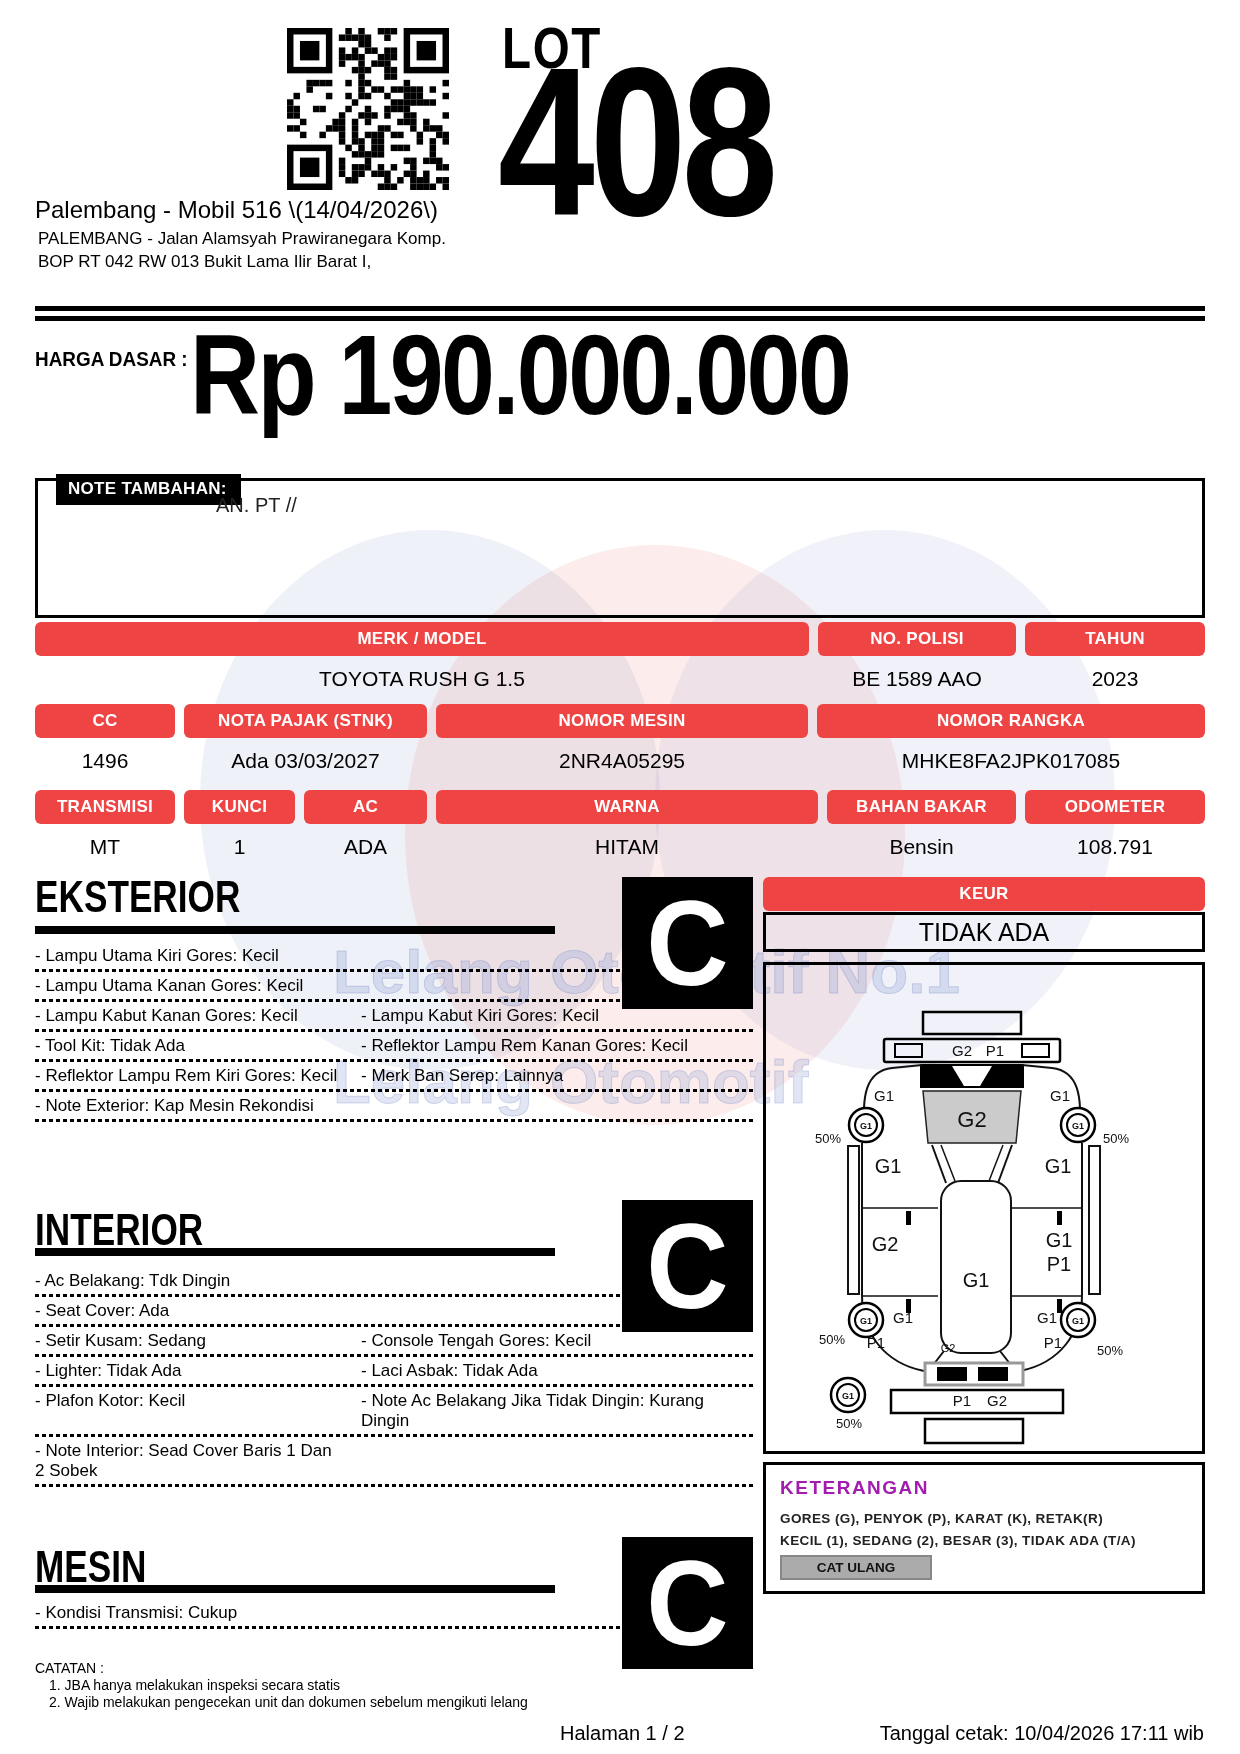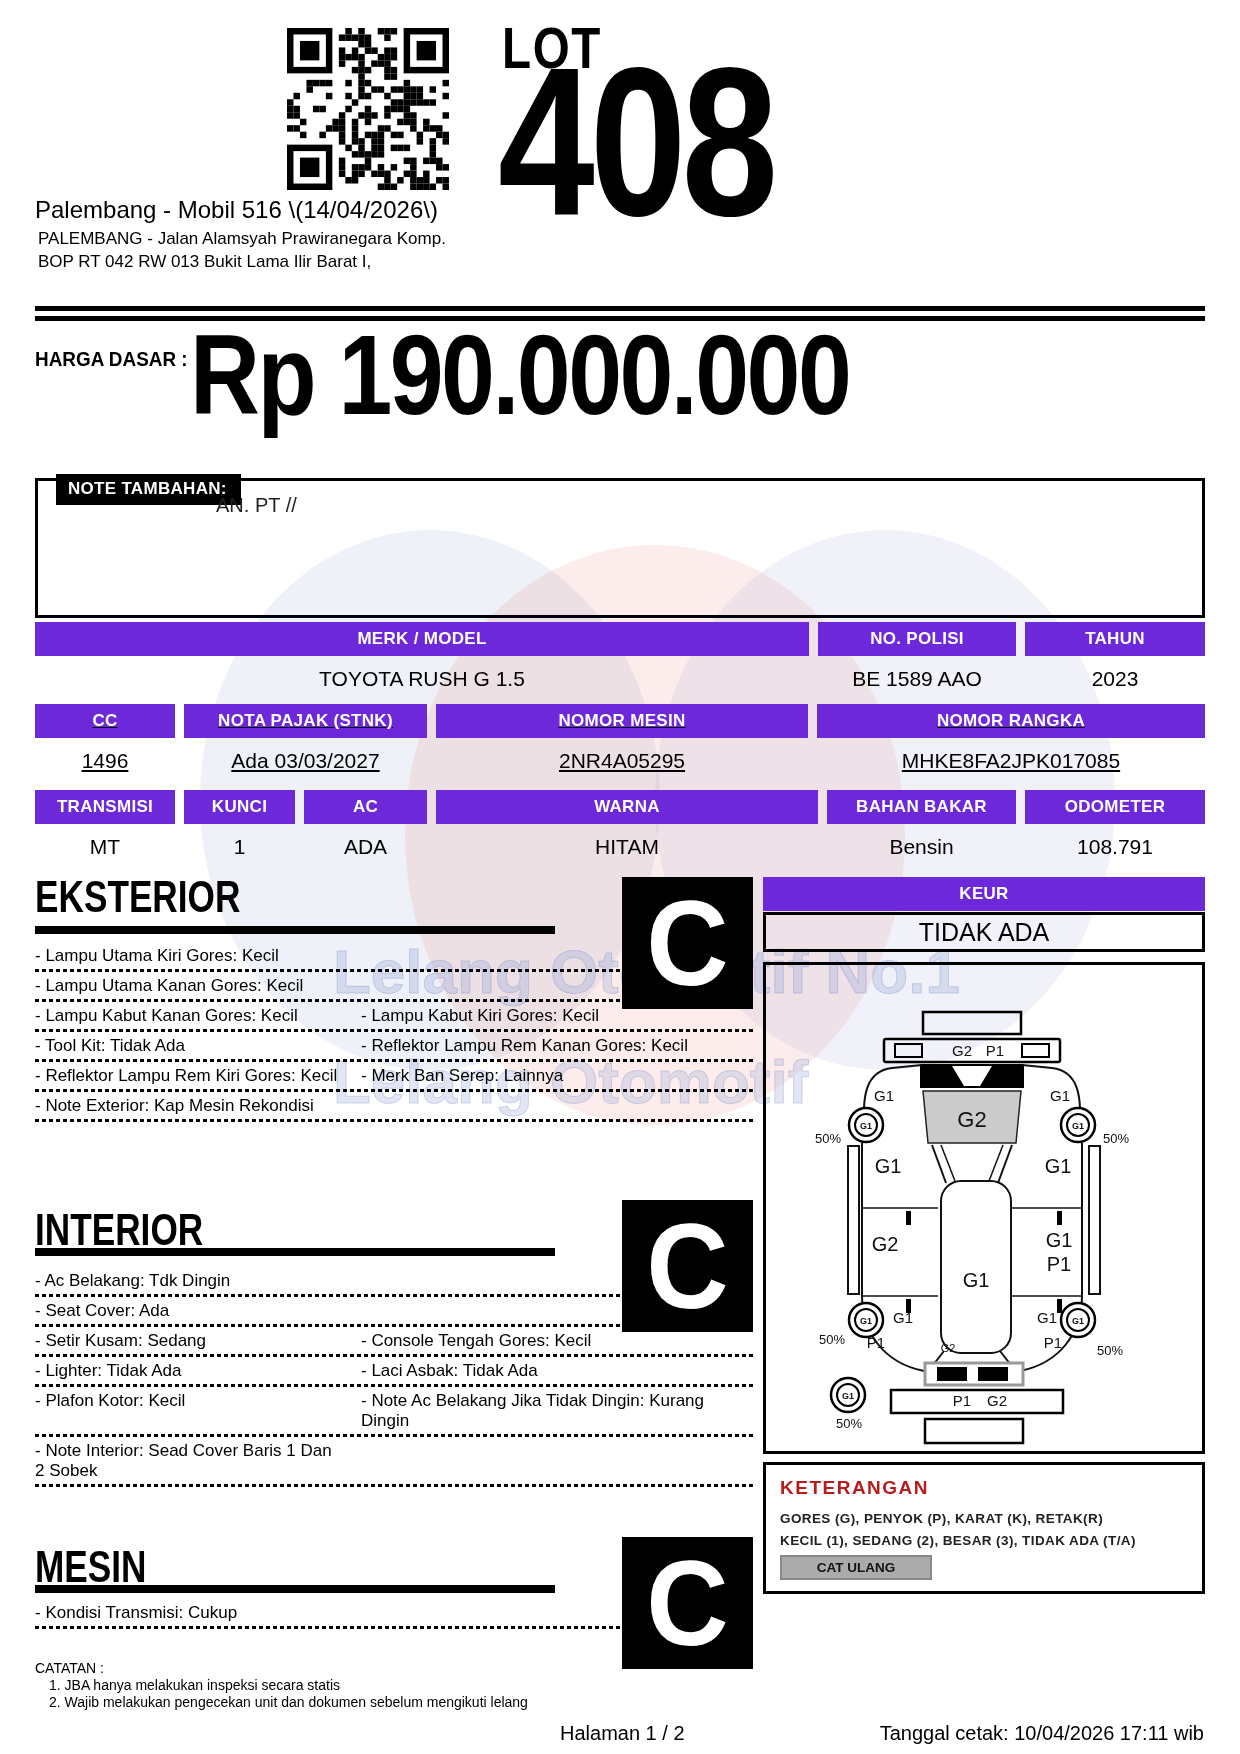--- a/index.html
+++ b/index.html
@@ -14,43 +14,43 @@
   #addr1{left:38px;top:229px;font-size:17px;}
   #addr2{left:38px;top:252px;font-size:17px;}
   #double-rule{left:35px;top:306px;width:1170px;height:15px;border-top:5px solid #000;border-bottom:5px solid #000;box-sizing:border-box;}
   #price-label{left:35px;top:347px;font-size:21px;font-weight:bold;transform:scaleX(.9);transform-origin:0 0;}
   #price-value{left:190px;top:318px;font-size:114px;font-weight:bold;letter-spacing:-3px;transform:scaleX(.85);transform-origin:0 0;white-space:nowrap;line-height:1;}
   
   #note-box{left:35px;top:478px;width:1170px;height:140px;border:3px solid #000;box-sizing:border-box;}
   #note-label{position:absolute;left:10px;top:-7px;background:#000;color:#fff;font-size:17px;font-weight:bold;padding:5px 14px 6px 12px;letter-spacing:.3px;margin-left:8px;}
   #note-value{position:absolute;left:178px;top:13px;font-size:20px;color:#222;}
   
-  .bar{background:#6d28d9;color:#fff;font-weight:bold;text-align:center;font-size:17px;line-height:34px;letter-spacing:.3px;height:34px;}
+  .bar{background:#ef4444;color:#fff;font-weight:bold;text-align:center;font-size:17px;line-height:34px;letter-spacing:.3px;height:34px;border-radius:6px;}
   .val{text-align:center;font-size:21px;line-height:42px;white-space:nowrap;}
   .grid{display:grid;column-gap:9px;width:1170px;}
   .cols1{grid-template-columns:774px 198px 180px;}
-  .cols2{grid-template-columns:140px 243px 372px 388px;text-decoration:underline;}
+  .cols2{grid-template-columns:140px 243px 372px 388px;}
   .cols3{grid-template-columns:140px 111px 123px 382px 189px 180px;}
   
   .sec-title{font-size:44px;font-weight:bold;transform:scaleX(.8);transform-origin:0 0;white-space:nowrap;line-height:1.15;}
   .sec-rule{position:absolute;left:0;width:520px;height:8px;background:#000;}
   .rows{position:absolute;left:0;width:720px;}
   .itemrow{display:grid;grid-template-columns:310px 1fr;column-gap:16px;padding:4px 0 3px;}
   .cell{font-size:17px;line-height:20px;}
   .dotsep{height:3px;background-image:repeating-linear-gradient(to right,#000 0 4px,transparent 4px 7px);}
   .grade{position:absolute;left:622px;width:131px;height:132px;background:#000;color:#fff;
          display:flex;align-items:center;justify-content:center;}
   .grade span{font-size:120px;font-weight:bold;transform:scaleX(.95);line-height:1;}
   
   #keur-bar{left:763px;top:877px;width:442px;box-sizing:border-box;}
   #keur-value{left:763px;top:912px;width:442px;height:40px;border:3px solid #000;box-sizing:border-box;
               text-align:center;font-size:25px;line-height:34px;}
   #diagram-panel{left:763px;top:962px;width:442px;height:492px;border:3px solid #000;box-sizing:border-box;}
   #keterangan-panel{left:763px;top:1462px;width:442px;height:132px;border:3px solid #000;box-sizing:border-box;}
-  #ket-title{position:absolute;left:14px;top:12px;font-size:19px;font-weight:bold;letter-spacing:1.5px;color:#b91c1c;}
+  #ket-title{position:absolute;left:14px;top:12px;font-size:19px;font-weight:bold;letter-spacing:1.5px;color:#a21caf;}
   #ket-line1{position:absolute;left:14px;top:46px;font-size:13.5px;font-weight:bold;letter-spacing:.4px;color:#222;}
   #ket-line2{position:absolute;left:14px;top:68px;font-size:13.5px;font-weight:bold;letter-spacing:.4px;color:#222;}
   #ket-button{position:absolute;left:14px;top:90px;width:152px;height:25px;background:#ababab;border:2px solid #878787;
               box-sizing:border-box;text-align:center;font-size:13.5px;font-weight:bold;line-height:21px;color:#111;}
   
   #catatan{left:35px;top:1660px;font-size:14px;line-height:17px;}
   #catatan .items{padding-left:14px;}
   #footer-page{left:560px;top:1722px;font-size:20px;}
   #footer-printed{right:36px;top:1722px;font-size:20px;}
   

